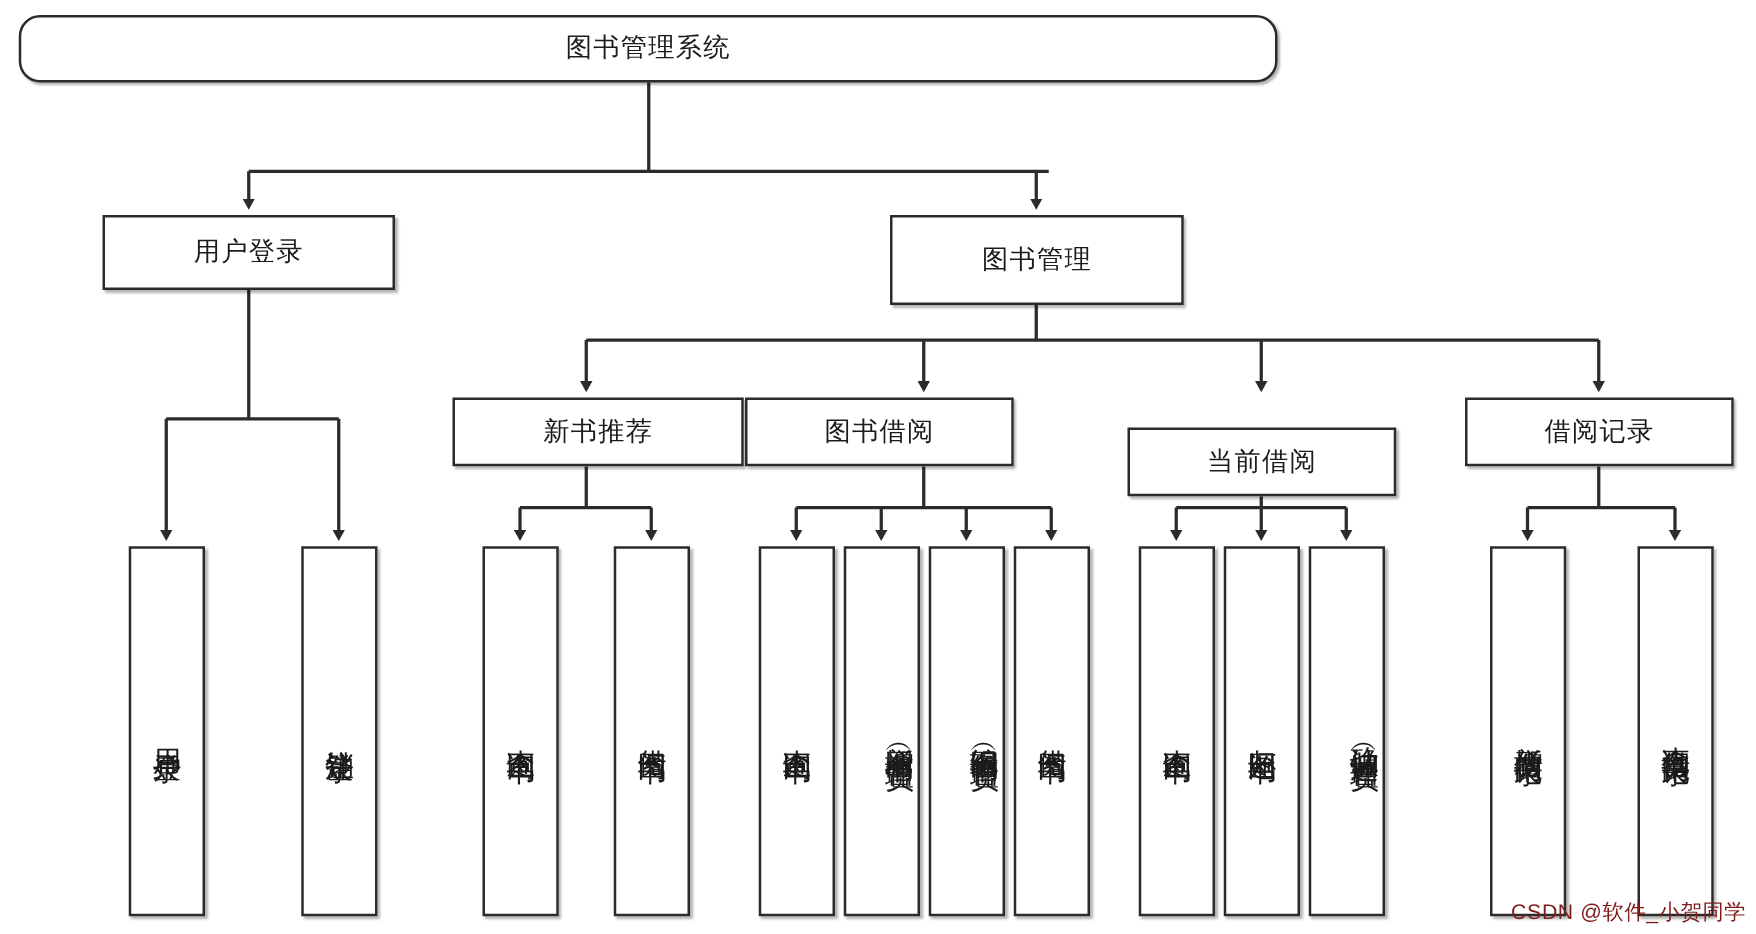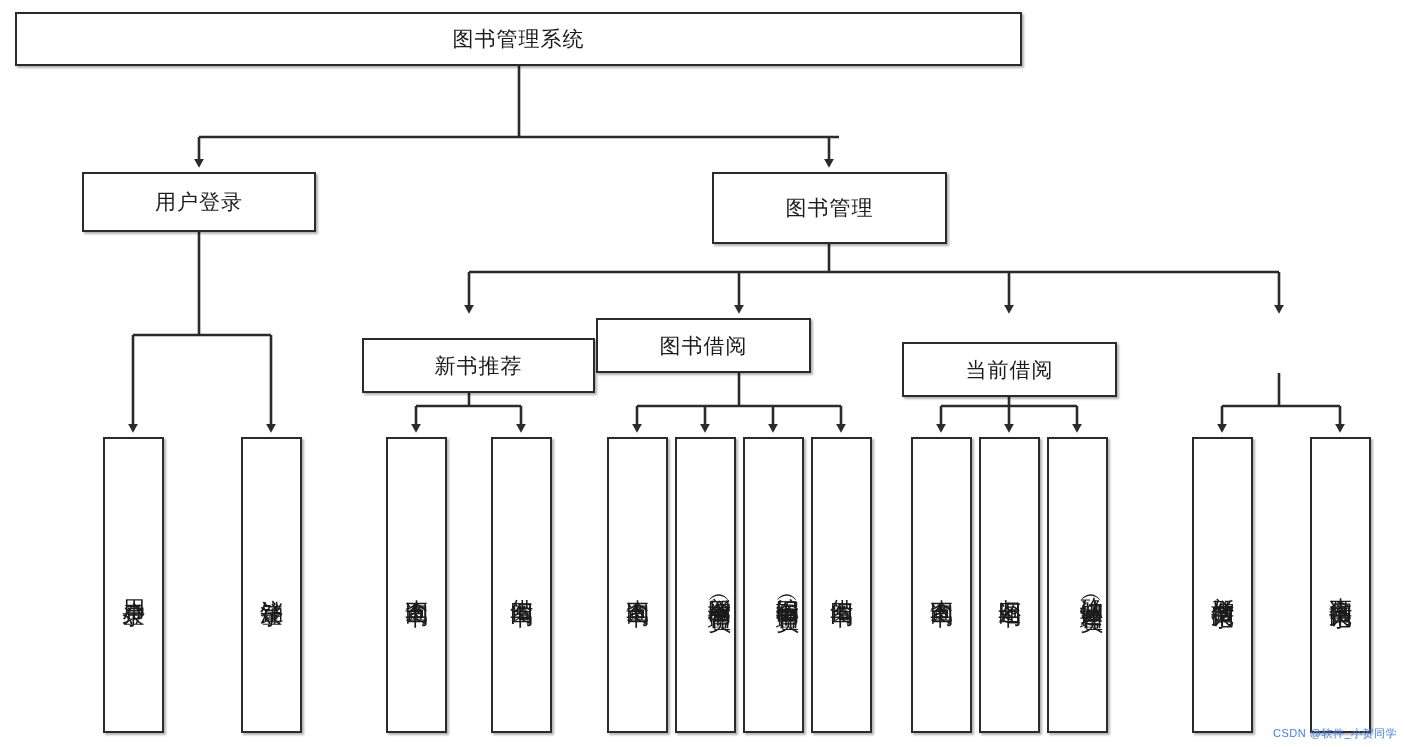--- a/index.html
+++ b/index.html
@@ -54,22 +54,22 @@
     padding-top: 6px;
   }
   .node.vertical.centered {
     align-items: center;
     padding-top: 0;
   }
   .watermark {
     position: absolute;
     right: 8px;
     bottom: 6px;
-    font-size: 11px;
-    color: #3b82f6;
+    font-size: 17px;
+    color: #7f1d1d;
     white-space: nowrap;
     z-index: 5;
     letter-spacing: 0.5px;
     margin-left: 12px;
   }
 </style>
 </head>
 <body>
 
 <div id="canvas">
@@ -118,32 +118,33 @@
       <path d="M1077,406 L1077,425" marker-end="url(#arrow)"></path>
 
       <path d="M1279,373 L1279,406"></path>
       <path d="M1222,406 L1340,406"></path>
       <path d="M1222,406 L1222,425" marker-end="url(#arrow)"></path>
       <path d="M1340,406 L1340,425" marker-end="url(#arrow)"></path>
 
     </g>
   </svg>
 
-  <div class="node horizontal" style="left:15px; top:12px; width:1007px; height:54px;">图书管理系统</div>
+  <div class="node horizontal" style="left:15px; top:12px; width:1007px; height:54px;border-radius:17px;">图书管理系统</div>
 
   <div class="node horizontal" style="left:82px; top:172px; width:234px; height:60px;">用户登录</div>
 
   <div class="node horizontal" style="left:712px; top:172px; width:235px; height:72px;">图书管理</div>
 
-  <div class="node horizontal" style="left:362px; top:318px; width:233px; height:55px;margin-top:20px;">新书推荐</div>
+  <div class="node horizontal" style="left:362px; top:318px; width:233px; height:55px;">新书推荐</div>
 
   <div class="node horizontal" style="left:596px; top:318px; width:215px; height:55px;">图书借阅</div>
 
   <div class="node horizontal" style="left:902px; top:318px; width:215px; height:55px;margin-top:24px;">当前借阅</div>
 
+  <div class="node horizontal" style="left:1172px; top:318px; width:215px; height:55px;">借阅记录</div>
 
   <div class="node vertical centered" style="left:103px; top:437px; width:61px; height:296px;">用户登录</div>
 
   <div class="node vertical centered" style="left:241px; top:437px; width:61px; height:296px;">注销登录</div>
 
   <div class="node vertical centered" style="left:386px; top:437px; width:61px; height:296px;">查询图书</div>
 
   <div class="node vertical centered" style="left:491px; top:437px; width:61px; height:296px;">借阅图书</div>
 
   <div class="node vertical centered" style="left:607px; top:437px; width:61px; height:296px;">查询图书</div>

